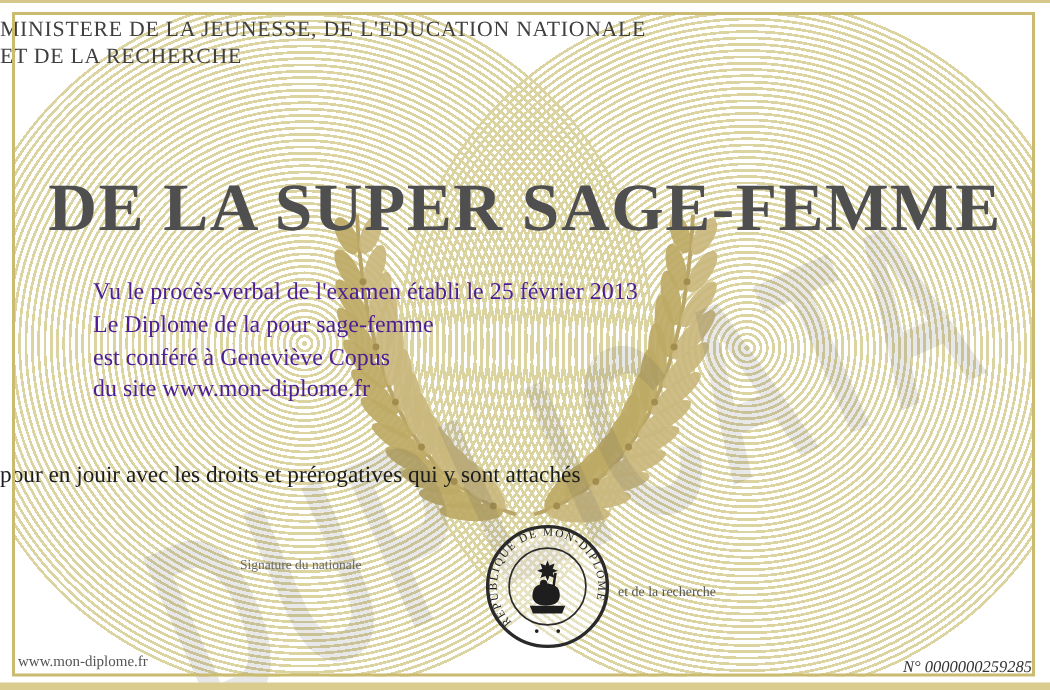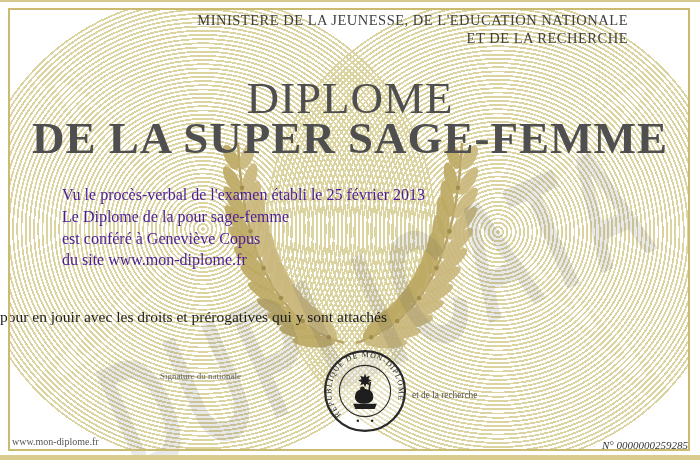--- a/index.html
+++ b/index.html
@@ -23,21 +23,21 @@
     border:2px solid #cbbb70;box-sizing:border-box;z-index:5;pointer-events:none;
   }
   .wreath-box{position:absolute;left:204px;top:127px;width:292px;height:224px;z-index:1;}
   .watermark{
     position:absolute;left:54%;top:310px;z-index:2;white-space:nowrap;
     transform:translate(-50%,-50%) rotate(-24deg) scale(0.62,1.12);
     font-family:"Liberation Sans", sans-serif;font-weight:bold;
     font-size:150px;letter-spacing:10px;color:rgba(95,95,95,0.14);
   }
   .txt{position:absolute;z-index:3;}
-  .header-line{left:0;width:628px;text-align:right;font-size:14.5px;letter-spacing:0.5px;color:#3f3f3f;}
+  .header-line{left:0;width:628px;text-align:left;font-size:14.5px;letter-spacing:0.5px;color:#3f3f3f;}
   .header-line.l1{top:12px;}
   .header-line.l2{top:30px;}
   .title-line{left:0;width:700px;text-align:center;color:#4f4f4f;font-size:45px;letter-spacing:1px;line-height:1;}
   .title-line.l1{top:76px;}
   .title-line.l2{top:116px;font-weight:bold;}
   .body-block{left:62px;top:184px;width:580px;font-size:16px;line-height:21.8px;color:#4c1d95;}
   .grant-line{left:0;top:308px;width:577px;text-align:left;font-size:15.5px;color:#1c1c1c;}
   .sig-label{left:160px;top:371px;font-size:9px;color:#666;}
   .ministry{font-size:9.3px;color:#555;}
   .ministry.l1{left:412px;top:370px;}
@@ -128,21 +128,20 @@
           <circle cx="253.996" cy="60.856" r="2.3" fill="#a28c4e"></circle>
           <ellipse rx="13.5" ry="6.2" cx="9.45" cy="4.5" transform="translate(256.66204,36.54184000000002) rotate(-59.18815676407901)" fill="#cab77d" opacity="0.92"></ellipse>
           <ellipse rx="13.5" ry="6.2" cx="9.45" cy="-4.5" transform="translate(256.66204,36.54184000000002) rotate(-107.18815676407901)" fill="#bda964" opacity="0.92"></ellipse>
         </g>
       </svg>
   </div>
 
   <div class="txt header-line l1">MINISTERE DE LA JEUNESSE, DE L'EDUCATION NATIONALE</div>
   <div class="txt header-line l2">ET DE LA RECHERCHE</div>
 
-  <div class="txt title-line l1">DIPLOME</div>
   <div class="txt title-line l2">DE LA SUPER SAGE-FEMME</div>
 
   <div class="txt body-block">
     <div>Vu le procès-verbal de l'examen établi le 25 février 2013</div>
     <div>Le Diplome de la pour sage-femme</div>
     <div>est conféré à Geneviève Copus</div>
     <div>du site www.mon-diplome.fr</div>
   </div>
 
   <div class="txt grant-line">pour en jouir avec les droits et prérogatives qui y sont attachés</div>

